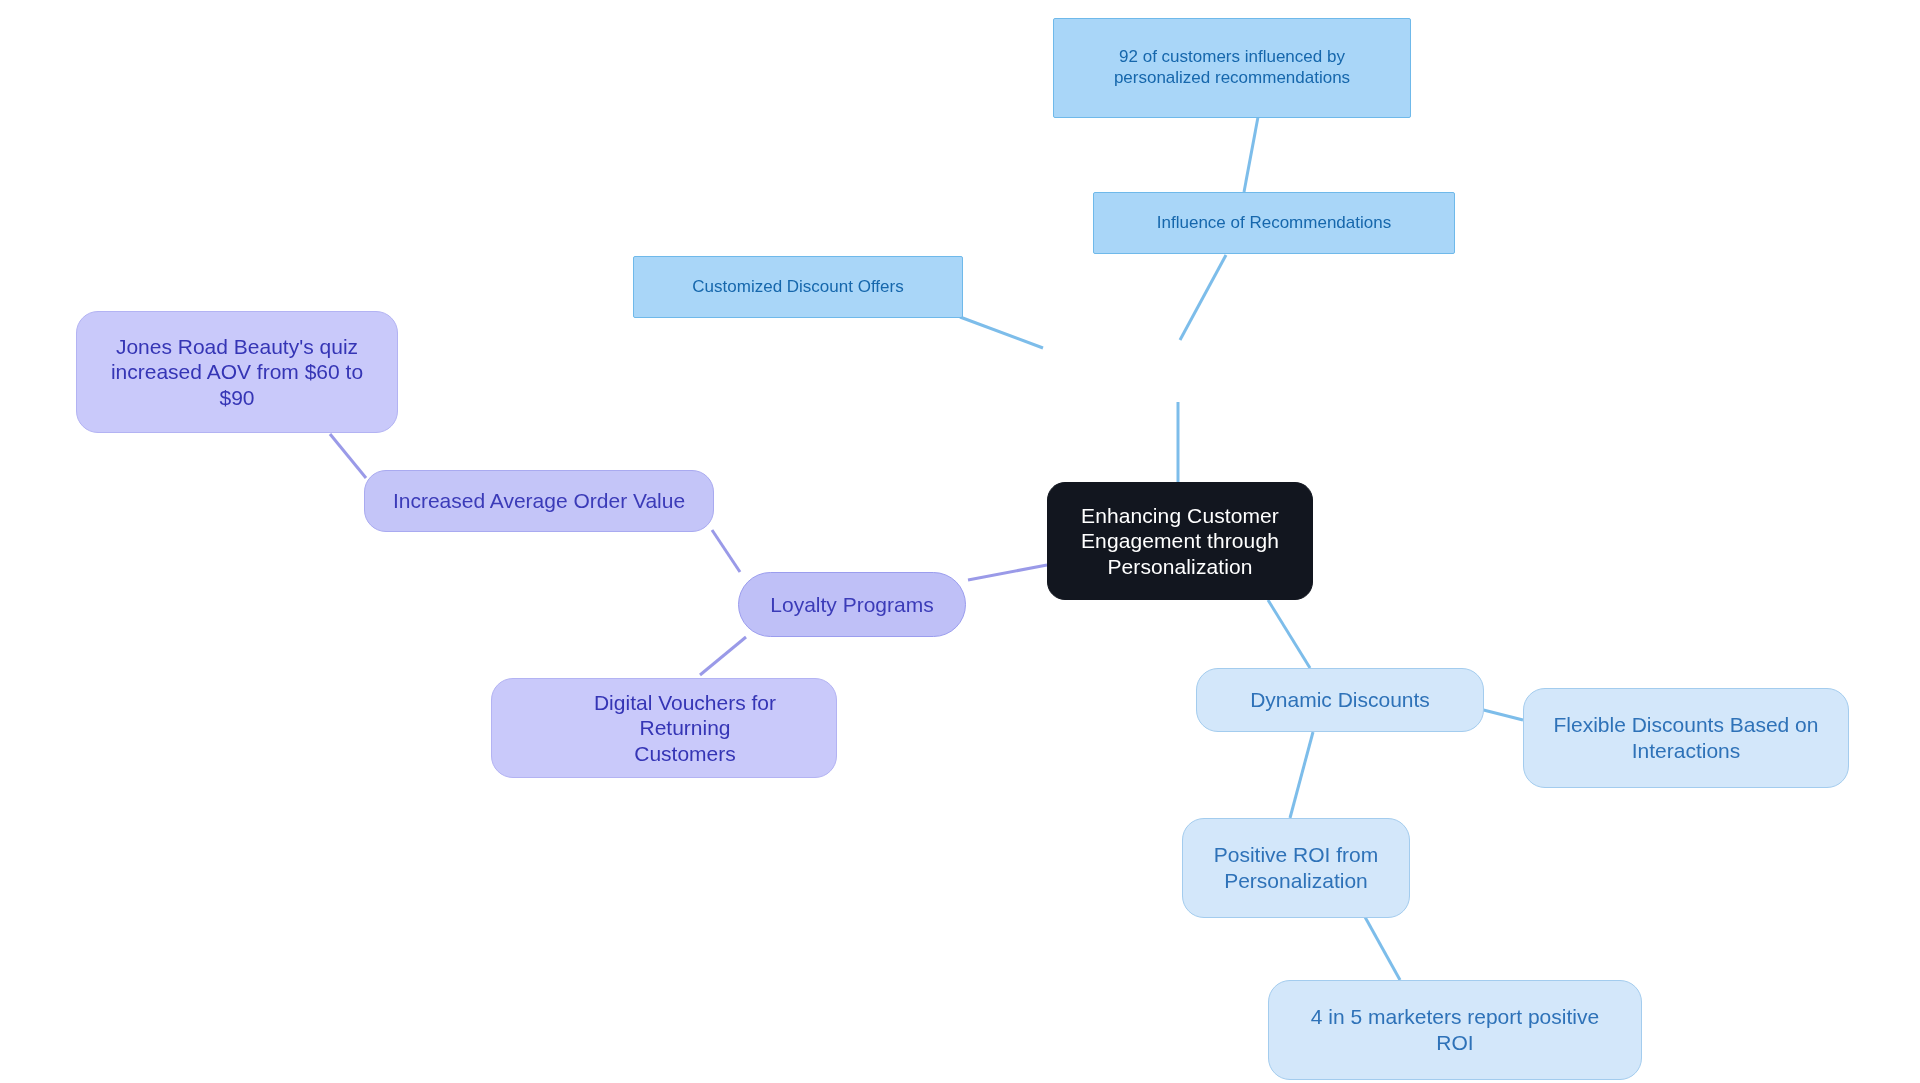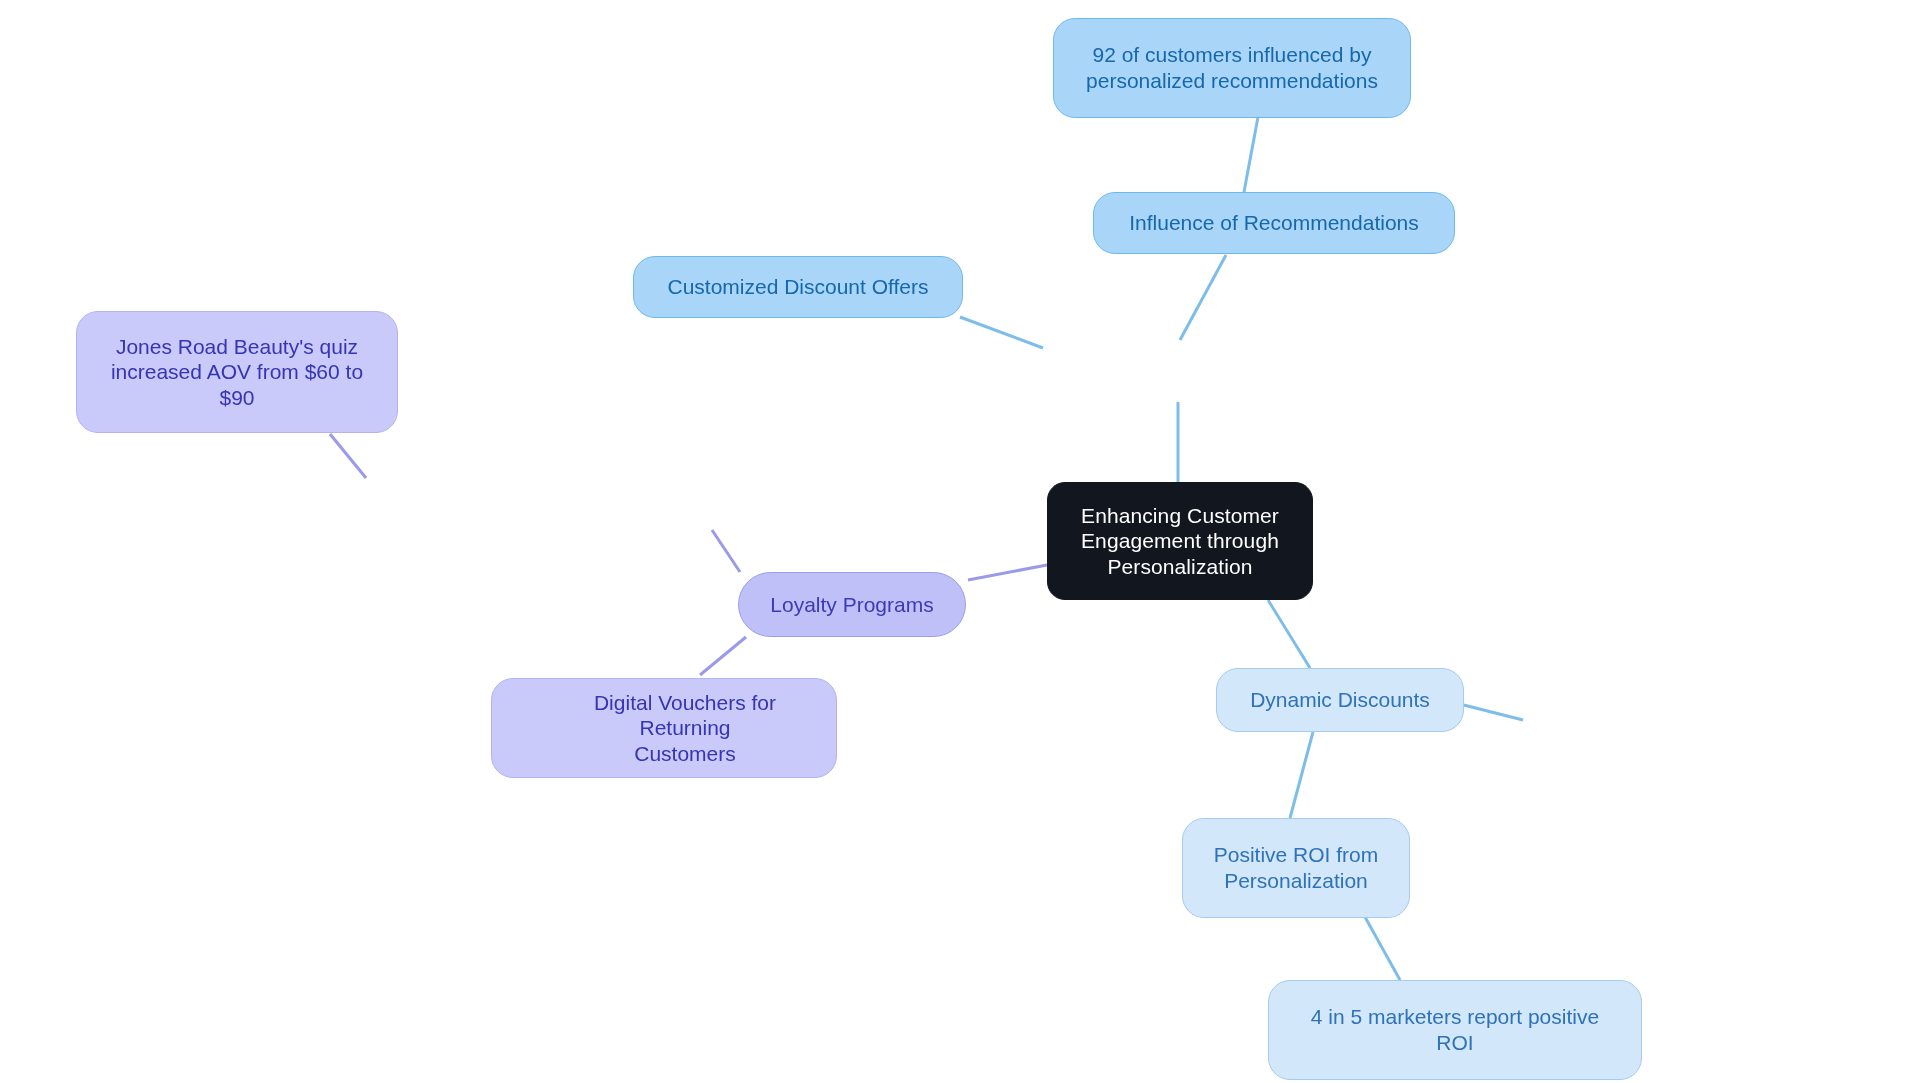--- a/index.html
+++ b/index.html
@@ -62,22 +62,22 @@
     border-color: #4BA3E3;
     color: #1667AC;
     border-radius: 999px;
     font-size: 21px;
   }
   
   .node.leaf-blue {
     background: #A9D6F8;
     border-color: #6FB9EA;
     color: #1667AC;
-    border-radius: 22px;
-    font-size: 21px;
+    border-radius: 2px;
+    font-size: 17px;
   }
   
   .node.leaf-pale {
     background: #D3E7FA;
     border-color: #A3CCEE;
     color: #2E72B8;
     border-radius: 22px;
     font-size: 21px;
   }
   
@@ -152,36 +152,43 @@
 
   <div class="node leaf-blue" style="left:1053px; top:18px; width:358px; height:100px;">
     <span class="node-label">92 of customers influenced by
 personalized recommendations</span>
   </div>
 
   <div class="node branch-purple" style="left:738px; top:572px; width:228px; height:65px;">
     <span class="node-label">Loyalty Programs</span>
   </div>
 
+  <div class="node leaf-purple" style="left:364px; top:470px; width:350px; height:62px;">
+    <span class="node-label">Increased Average Order Value</span>
+  </div>
 
   <div class="node leaf-purple-light" style="left:76px; top:311px; width:322px; height:122px;">
     <span class="node-label">Jones Road Beauty's quiz
 increased AOV from $60 to
 $90</span>
   </div>
 
   <div class="node leaf-purple-light" style="left:491px; top:678px; width:346px; height:100px;padding-left:42px;">
     <span class="node-label">Digital Vouchers for Returning
 Customers</span>
   </div>
 
-  <div class="node leaf-pale" style="left:1196px; top:668px; width:248px; height:64px;margin-left:20px;">
+  <div class="node leaf-pale" style="left:1196px; top:668px; width:288px; height:64px;">
     <span class="node-label">Dynamic Discounts</span>
   </div>
 
+  <div class="node leaf-pale" style="left:1523px; top:688px; width:326px; height:100px;">
+    <span class="node-label">Flexible Discounts Based on
+Interactions</span>
+  </div>
 
   <div class="node leaf-pale" style="left:1182px; top:818px; width:228px; height:100px;">
     <span class="node-label">Positive ROI from
 Personalization</span>
   </div>
 
   <div class="node leaf-pale" style="left:1268px; top:980px; width:374px; height:100px;">
     <span class="node-label">4 in 5 marketers report positive
 ROI</span>
   </div>

